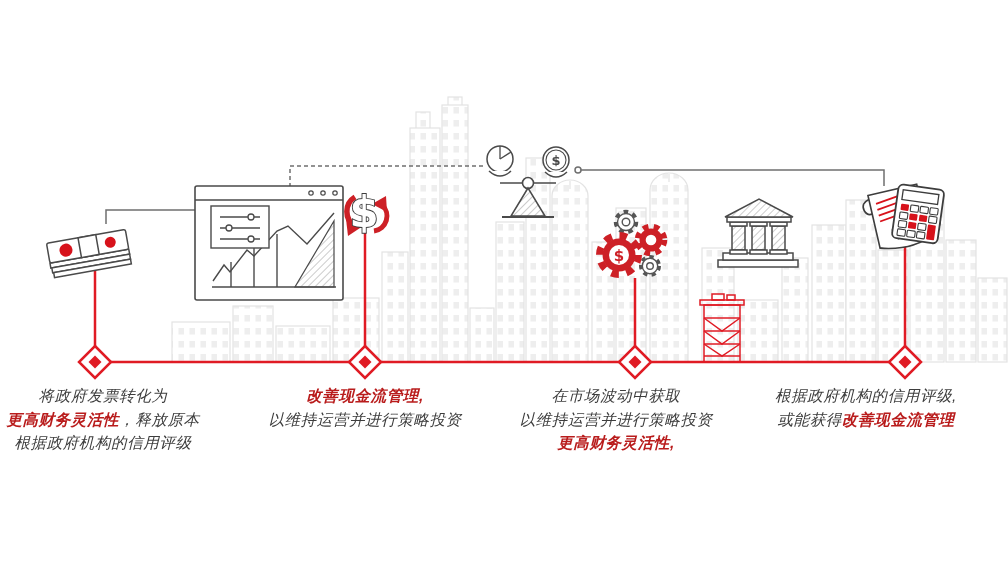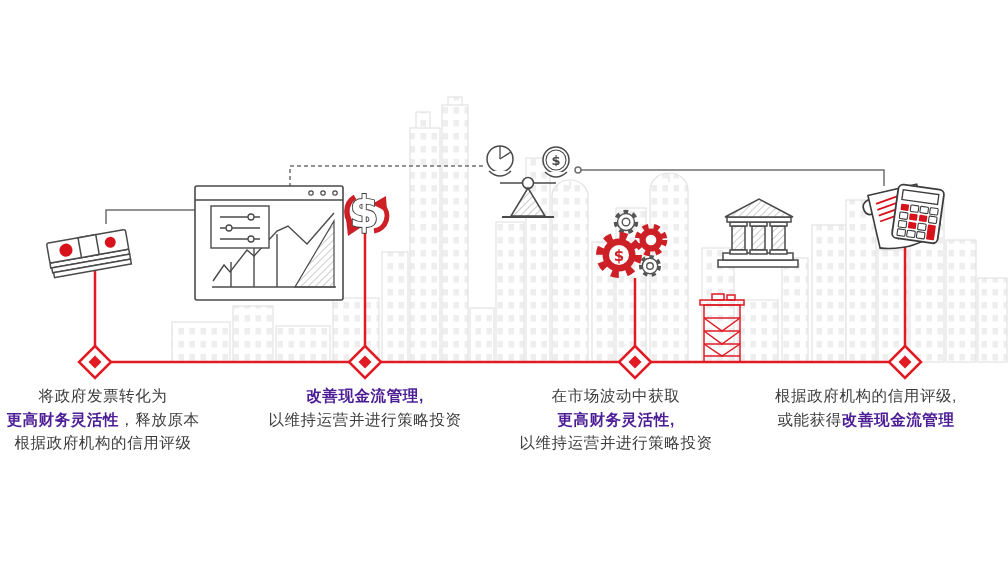--- a/index.html
+++ b/index.html
@@ -5,22 +5,22 @@
   html,body{margin:0;padding:0;background:#fff;}
   #stage{
     position:relative;width:1008px;height:565px;overflow:hidden;background:#fff;
     font-family:"Liberation Sans","DejaVu Sans",sans-serif;
   }
   svg{position:absolute;left:0;top:0;}
   .caption{
     position:absolute;top:384px;text-align:center;
     font-size:15.5px;line-height:23.5px;color:#3d3d3d;letter-spacing:.6px;
   }
-  .caption .cap-line{white-space:nowrap;}
-  .caption b{color:#4c1d95;font-weight:700;}
+  .caption .cap-line{white-space:nowrap;font-style:italic;}
+  .caption b{color:#b91c1c;font-weight:700;}
   #cap-0{left:0;width:206px;}
   #cap-1{left:253px;width:224px;}
   #cap-2{left:504px;width:224px;}
   #cap-3{left:756px;width:220px;}
 </style>
 </head>
 <body>
 
 <div id="stage">
 
@@ -279,20 +279,20 @@
       <div class="cap-line"><span>将政府发票转化为</span></div>
       <div class="cap-line"><b>更高财务灵活性</b><span>，释放原本</span></div>
       <div class="cap-line"><span>根据政府机构的信用评级</span></div>
     </div>
   <div id="cap-1" class="caption">
       <div class="cap-line"><b>改善现金流管理,</b></div>
       <div class="cap-line"><span>以维持运营并进行策略投资</span></div>
     </div>
   <div id="cap-2" class="caption">
       <div class="cap-line"><span>在市场波动中获取</span></div>
+      <div class="cap-line"><span>以维持运营并进行策略投资</span></div>
       <div class="cap-line"><b>更高财务灵活性,</b></div>
-      <div class="cap-line"><span>以维持运营并进行策略投资</span></div>
     </div>
   <div id="cap-3" class="caption">
       <div class="cap-line"><span>根据政府机构的信用评级,</span></div>
       <div class="cap-line"><span>或能获得</span><b>改善现金流管理</b></div>
     </div>
 </div>
 
 </body></html>

